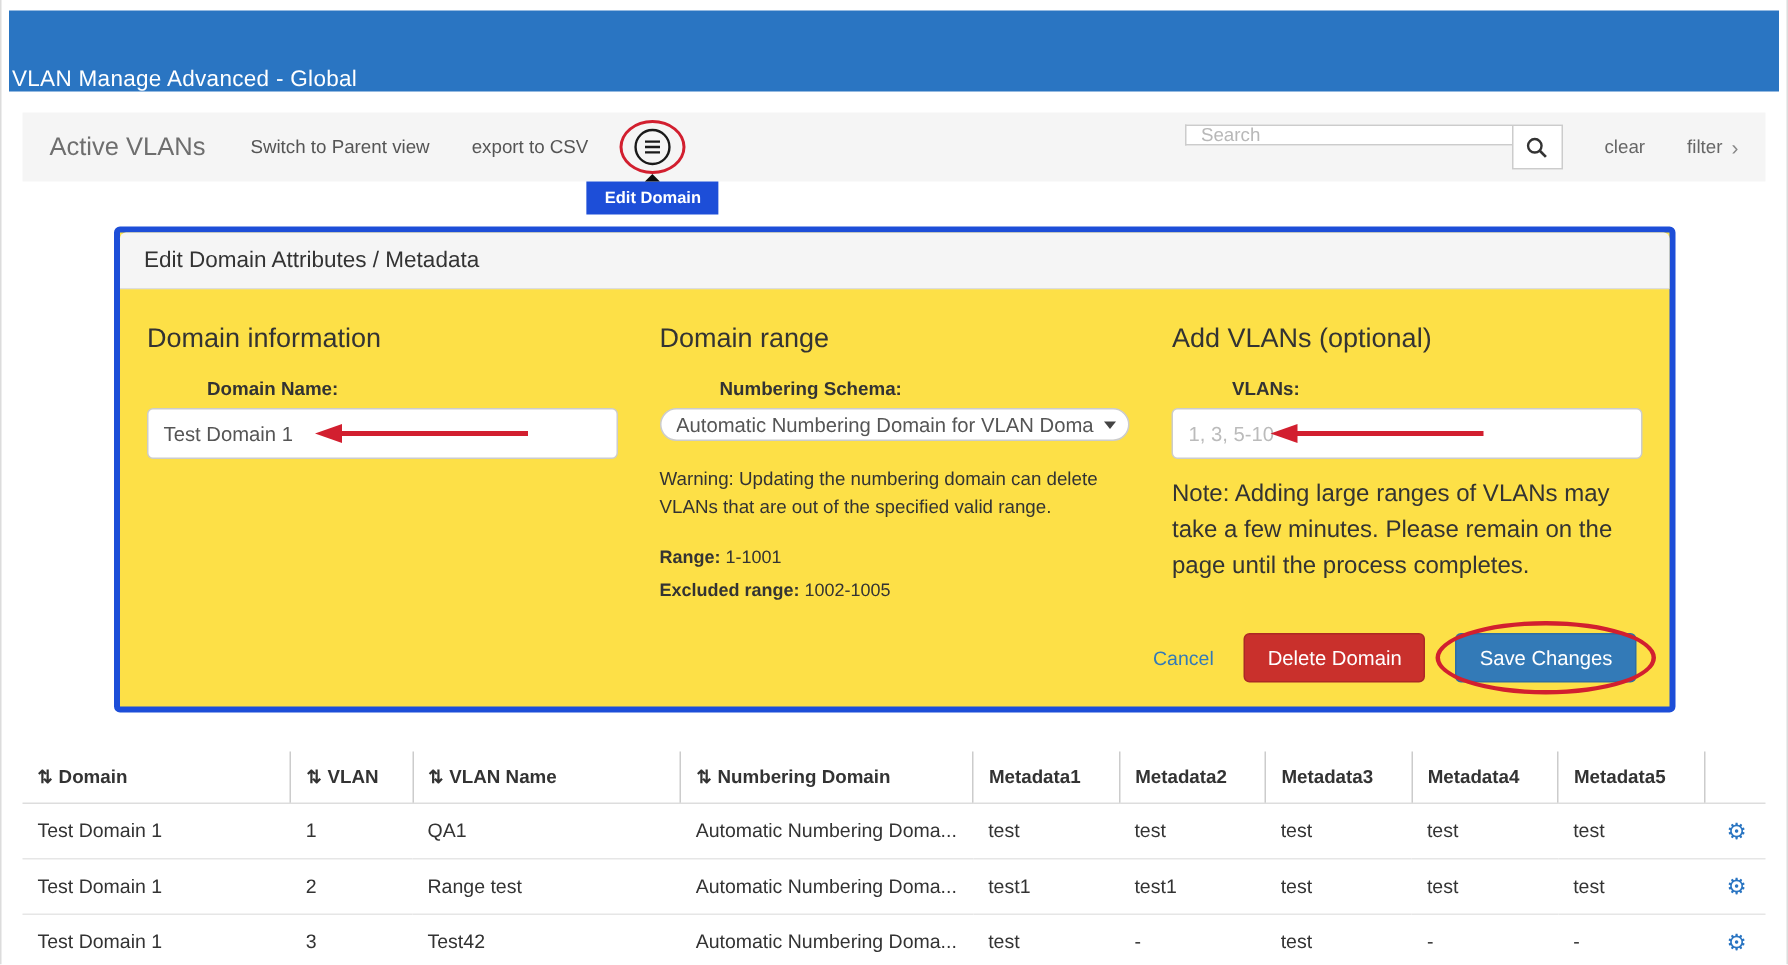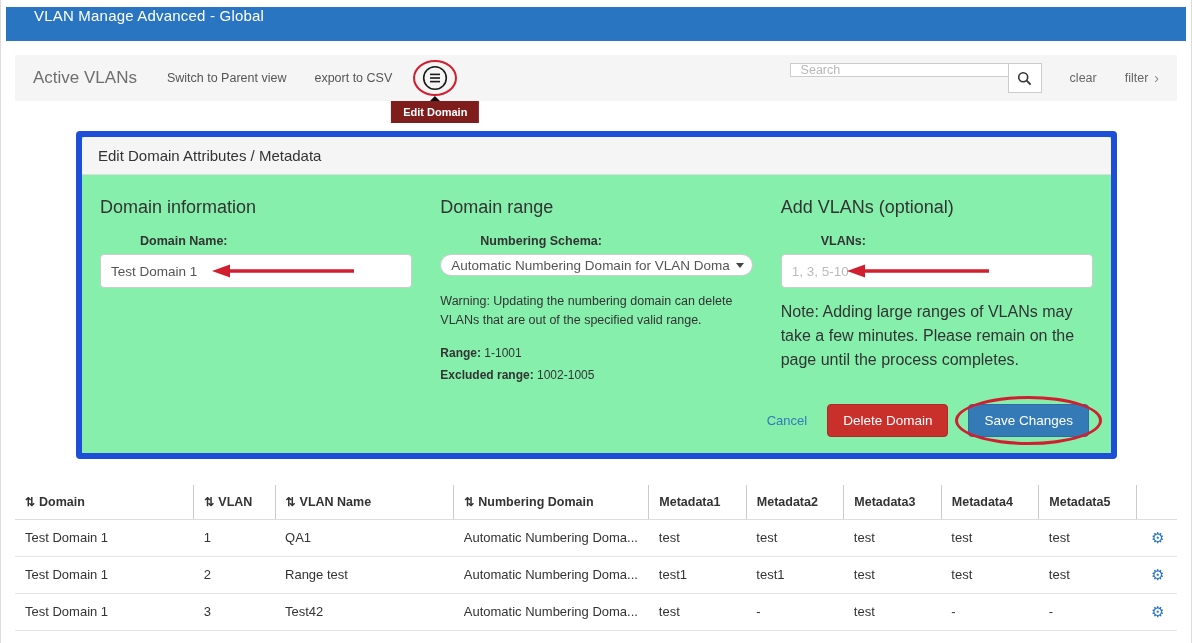--- a/index.html
+++ b/index.html
@@ -5,54 +5,54 @@
   * { box-sizing: border-box; }
   html,body { margin:0; padding:0; }
   body {
     width:1192px; height:643px; overflow:hidden; background:#fff;
     font-family:"Liberation Sans", sans-serif; color:#333;
   }
   .page { position:relative; width:1192px; height:643px; overflow:hidden;
           border-left:1px solid #dcdcdc; border-right:1px solid #dcdcdc; }
 
   
-  .topbar { margin:7px 5px 0 5px; height:34px; background:var(--header-blue,#2a75c2);
-            display:flex; align-items:flex-start; padding:0 28px; }
+  .topbar { margin:7px 5px 0 5px; height:54px; background:var(--header-blue,#2a75c2);
+            display:flex; align-items:flex-end; padding:0 2px; }
   .topbar-title { color:#fff; font-size:15px; font-weight:500; letter-spacing:.2px; }
 
   
   .toolbar { margin:14px 14px 0; background:#f5f5f5; height:46px;
              display:flex; align-items:center; padding:0 18px; }
   .tb-title { font-size:17px; color:#6e6e6e; margin-right:30px; }
   .tb-link { font-size:12.5px; color:#555; margin-right:28px; text-decoration:none; cursor:pointer; }
   .menu-wrap { position:relative; display:inline-flex; margin-left:2px; }
   .menu-btn { background:none; border:none; padding:0; cursor:pointer; display:inline-flex; }
   .ellipse { position:absolute; border:3px solid var(--annotation-red,#d21f2f);
              border-radius:50%; pointer-events:none; }
   .ellipse-menu { left:-9px; right:-9px; top:-5px; bottom:-5px; border-width:2.5px; }
   .tooltip { position:absolute; top:36px; left:50%; transform:translateX(-50%);
-             background:#7f1d1d; color:#fff; font-size:11px; font-weight:700;
+             background:#1d4ed8; color:#fff; font-size:11px; font-weight:700;
              padding:5px 12px; white-space:nowrap; z-index:30; }
   .tooltip-caret { position:absolute; top:-5px; left:50%; margin-left:-5px;
              width:0; height:0; border-left:5px solid transparent;
              border-right:5px solid transparent; border-bottom:5px solid #0d0d0d; }
   .tb-right { margin-left:auto; display:flex; align-items:center; }
   .search-group { display:flex; }
   .search-input { width:218px; height:14px; border:1px solid #ccc; border-right:none;
                   padding:0 10px; font-size:12.5px; color:#555; outline:none;
                   font-family:"Liberation Sans", sans-serif; }
   .search-input::placeholder { color:#b8b8b8; }
   .search-btn { width:34px; height:30px; border:1px solid #ccc; background:#fff;
                 display:flex; align-items:center; justify-content:center; cursor:pointer; }
   .tb-muted { font-size:12.5px; color:#666; margin-left:28px; text-decoration:none;
               cursor:pointer; display:inline-flex; align-items:center; }
   .chev { margin-left:6px; color:#888; font-size:14px; line-height:1; }
 
   
-  .panel { margin:30px 74px 0 75px; border:6px solid #1d4ed8; border-radius:4px; background:#86efac; }
+  .panel { margin:30px 74px 0 75px; border:4px solid #1d4ed8; border-radius:4px; background:#fde047; }
   .panel-header { background:#f5f5f5; border-bottom:1px solid #ddd; padding:10px 16px;
                   font-size:15px; color:#333; border-radius:4px 4px 0 0; }
   .panel-body { position:relative; padding:22px 18px 16px; }
   .cols { display:grid; grid-template-columns:1fr 1fr 1fr; column-gap:28px; }
   .col h2 { margin:0 0 16px; font-size:18px; font-weight:400; color:#333; }
   .col label { display:block; margin:0 0 6px; font-size:12.5px; font-weight:700; color:#333;padding-left:40px; }
   .input-wrap { position:relative; }
   .text-input { width:100%; height:34px; border:1px solid #ccc; border-radius:4px;
                 padding:6px 10px; font-size:13.5px; color:#555; outline:none;
                 font-family:"Liberation Sans", sans-serif; }

